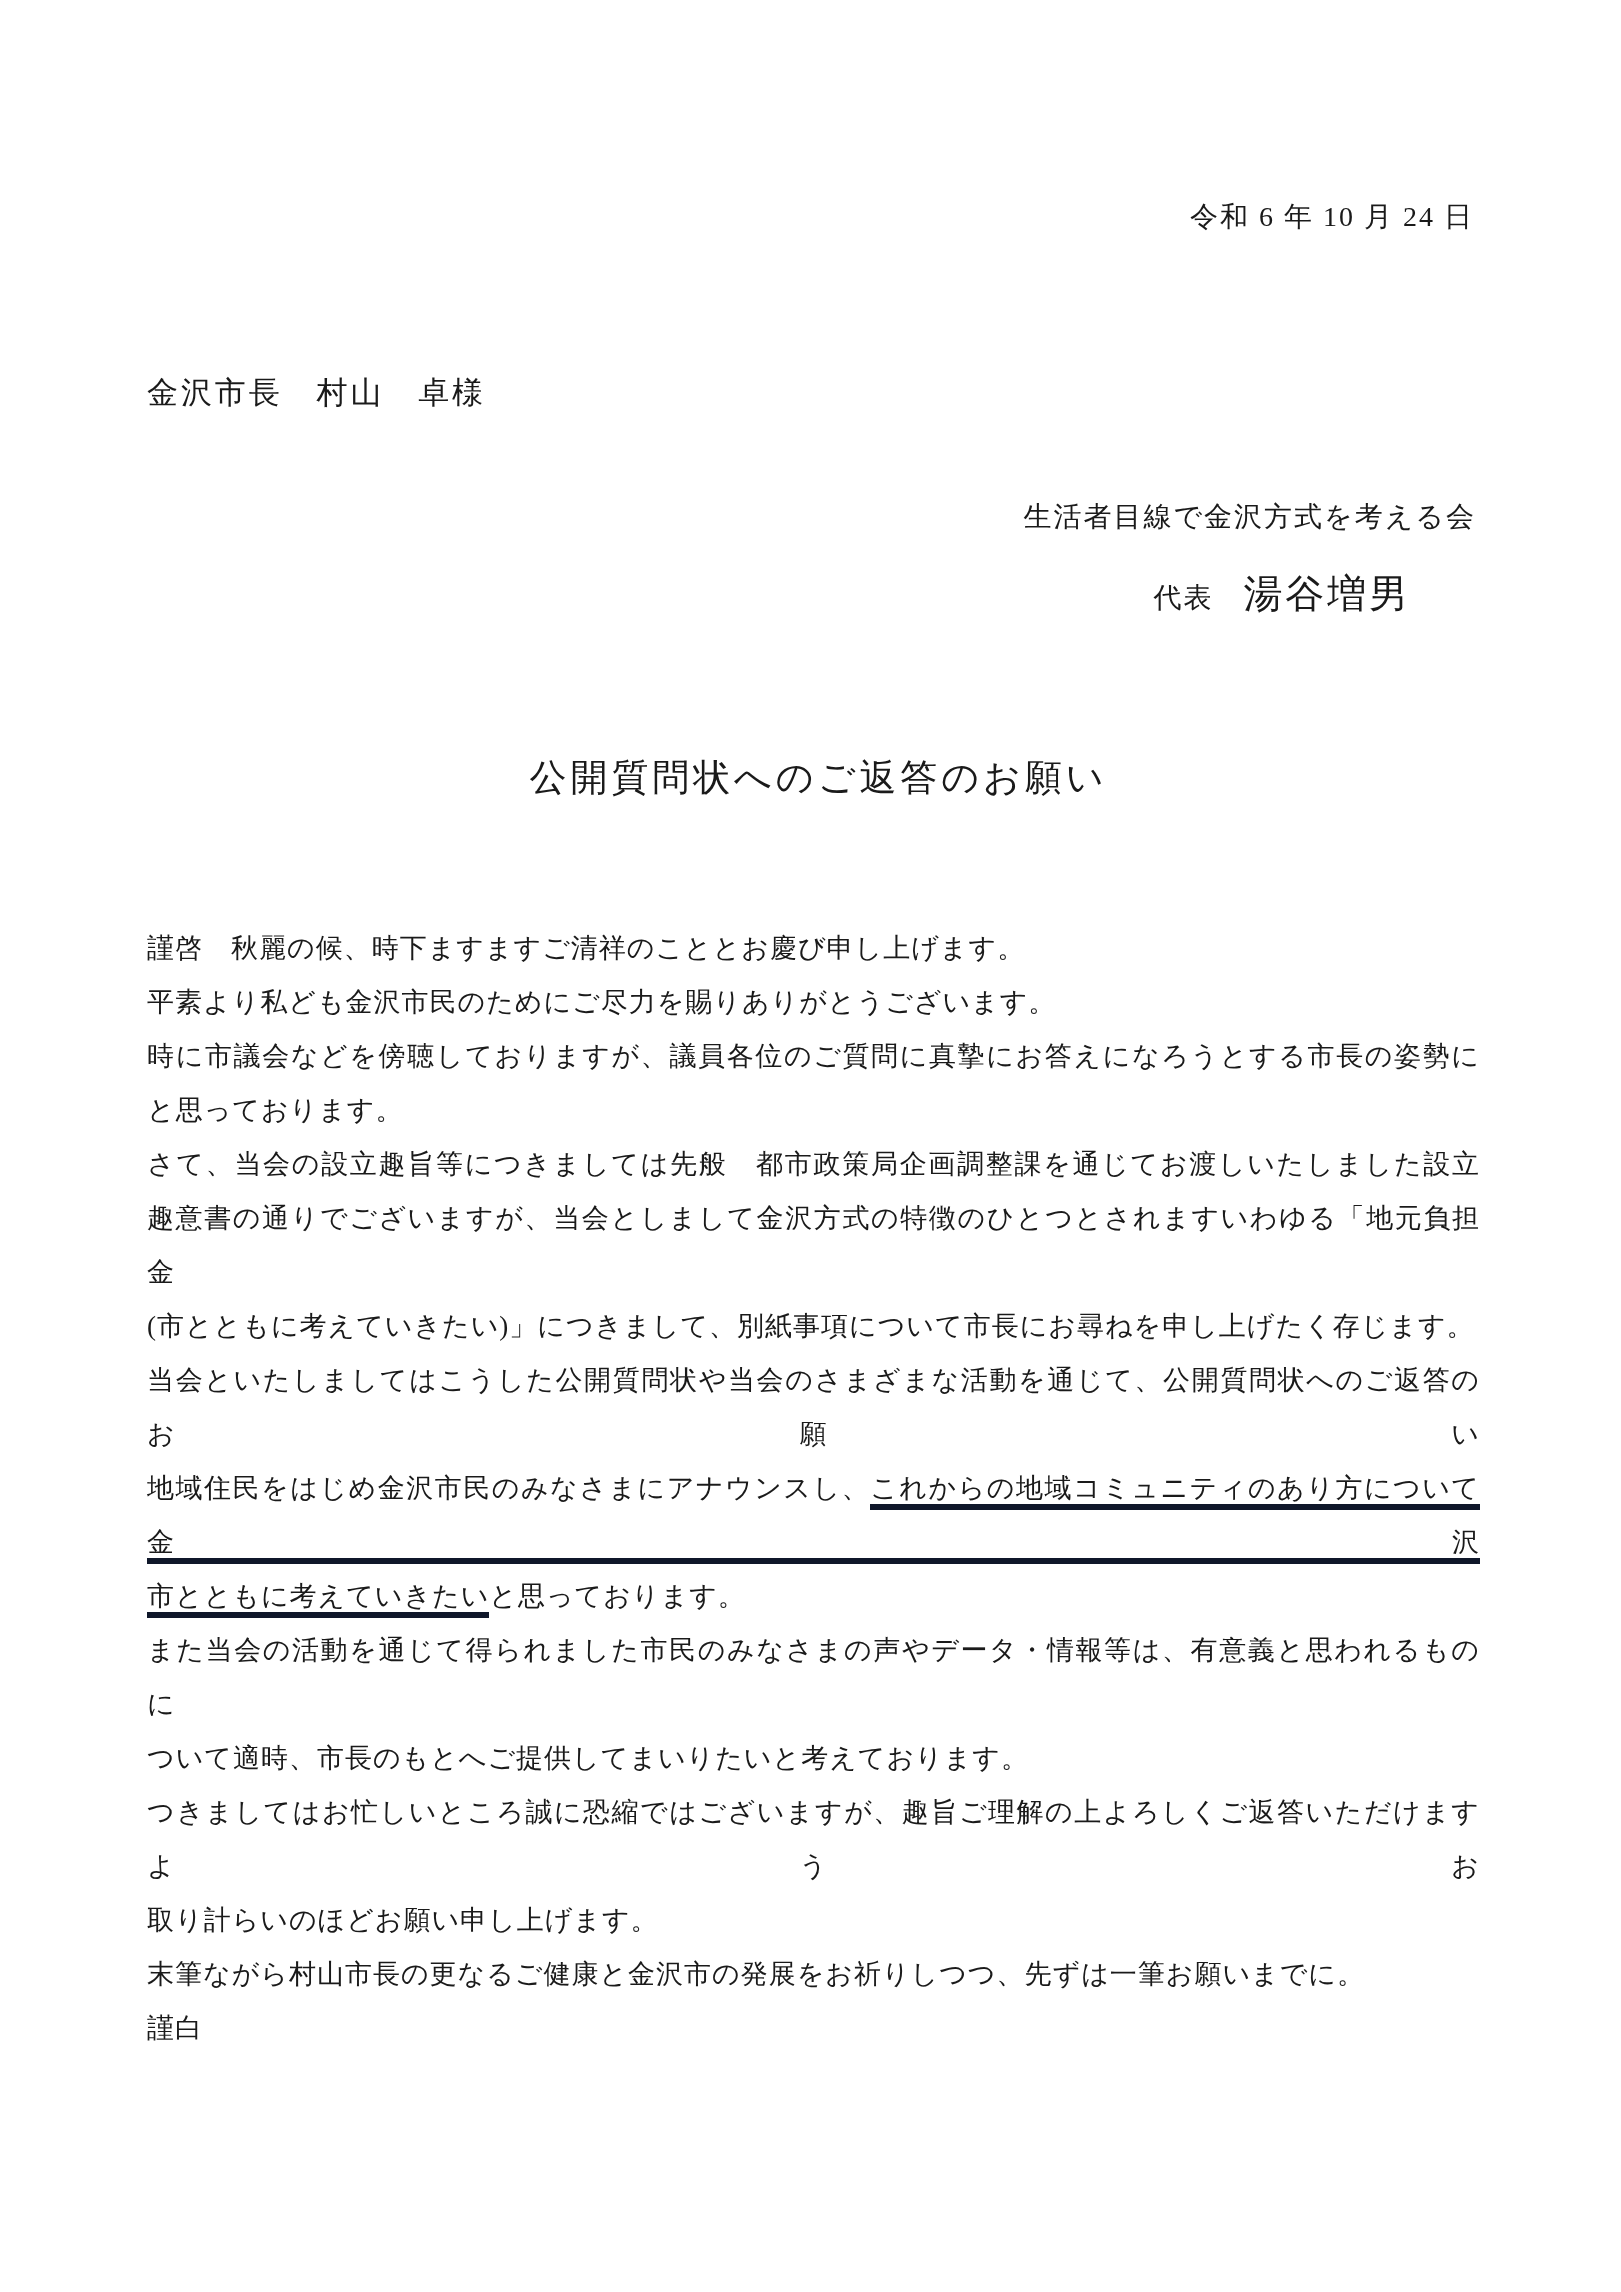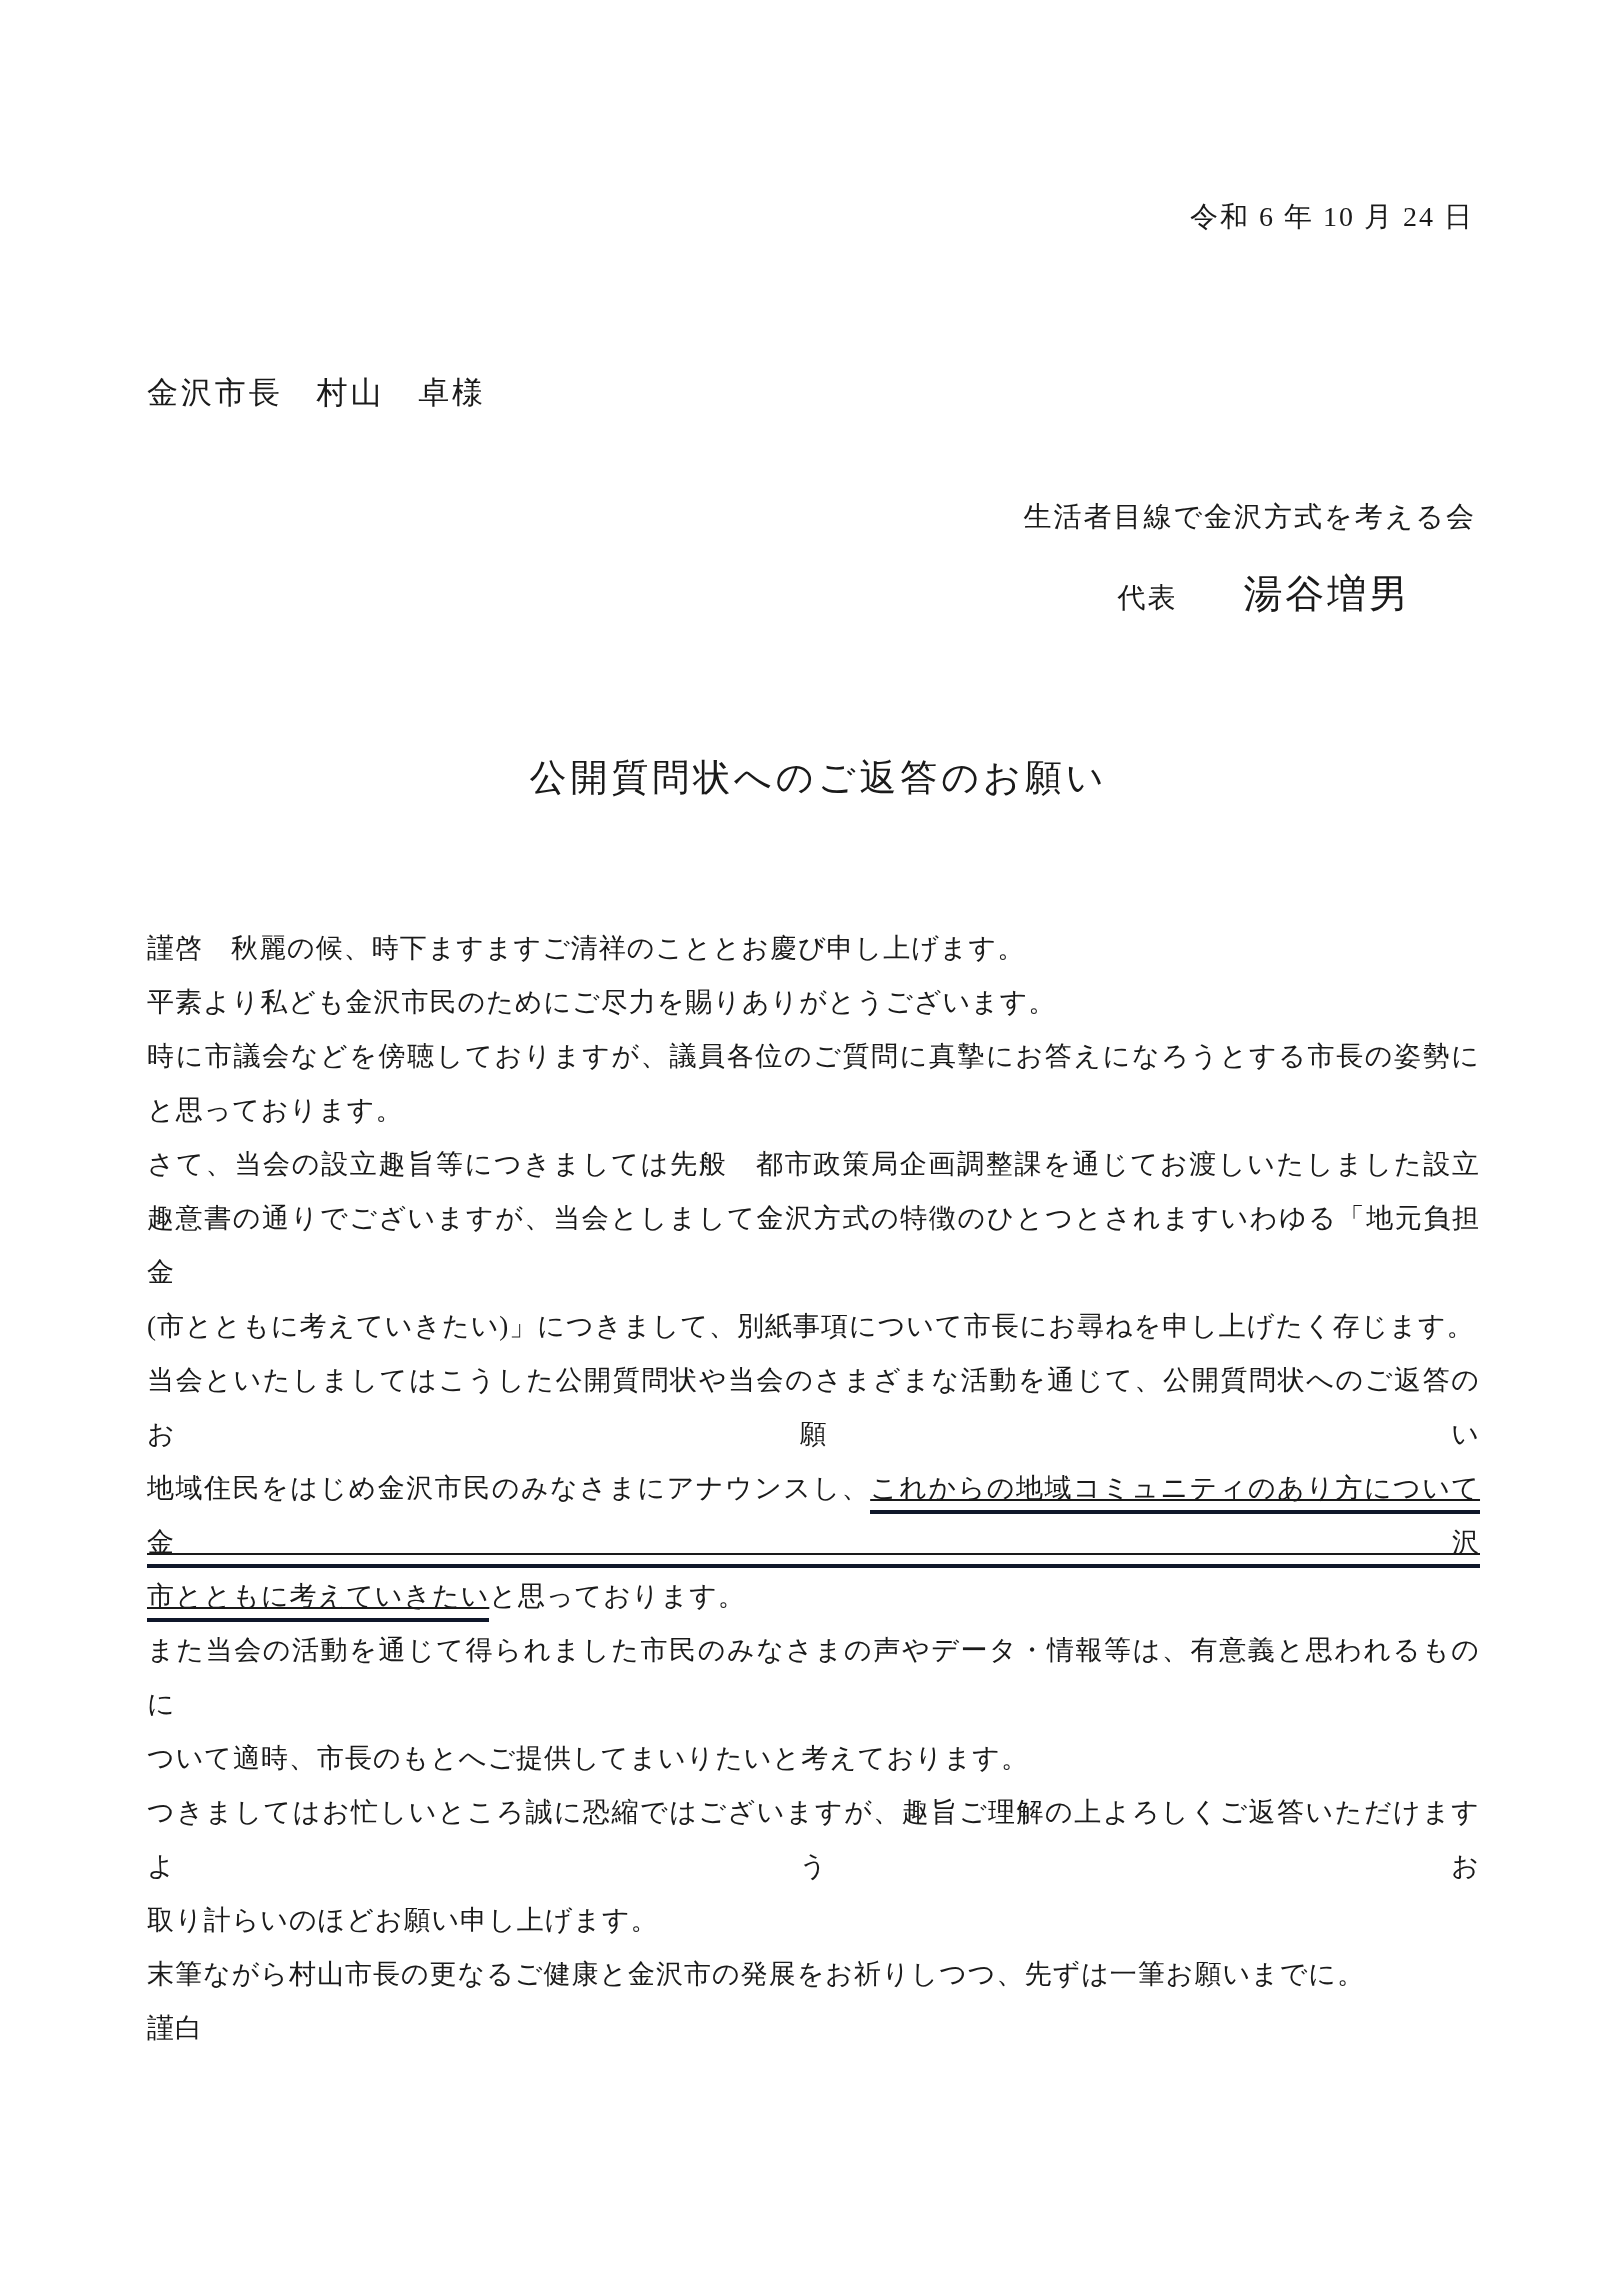--- a/index.html
+++ b/index.html
@@ -45,21 +45,20 @@
     position: absolute;
     top: 567px;
     right: 210px;
     font-size: 28px;
     letter-spacing: 2px;
     white-space: nowrap;
   }
   .sender-rep .rep-name {
     font-size: 39px;
     letter-spacing: 2.9px;
-    margin-left: 36px;
   }
   .title {
     position: absolute;
     top: 753px;
     left: 8px;
     width: 100%;
     text-align: center;
     font-size: 37px;
     letter-spacing: 3.9px;
     white-space: nowrap;
@@ -77,23 +76,22 @@
     margin: 0;
     padding: 0;
     text-align: left;
   }
   .body-text p.just {
     text-align: justify;
     text-align-last: justify;
     text-justify: inter-character;
   }
   .uline {
-    border-bottom: 4px solid #0f172a;
-    padding-bottom: 7px;
-    text-decoration: underline;
+    border-bottom: 6px solid #0f172a;
+    padding-bottom: 1px;
   }
   .closing {
     text-align: right;
     padding-right: 3.9px;
   }
 </style>
 </head>
 <body>
 
 <div class="page">

